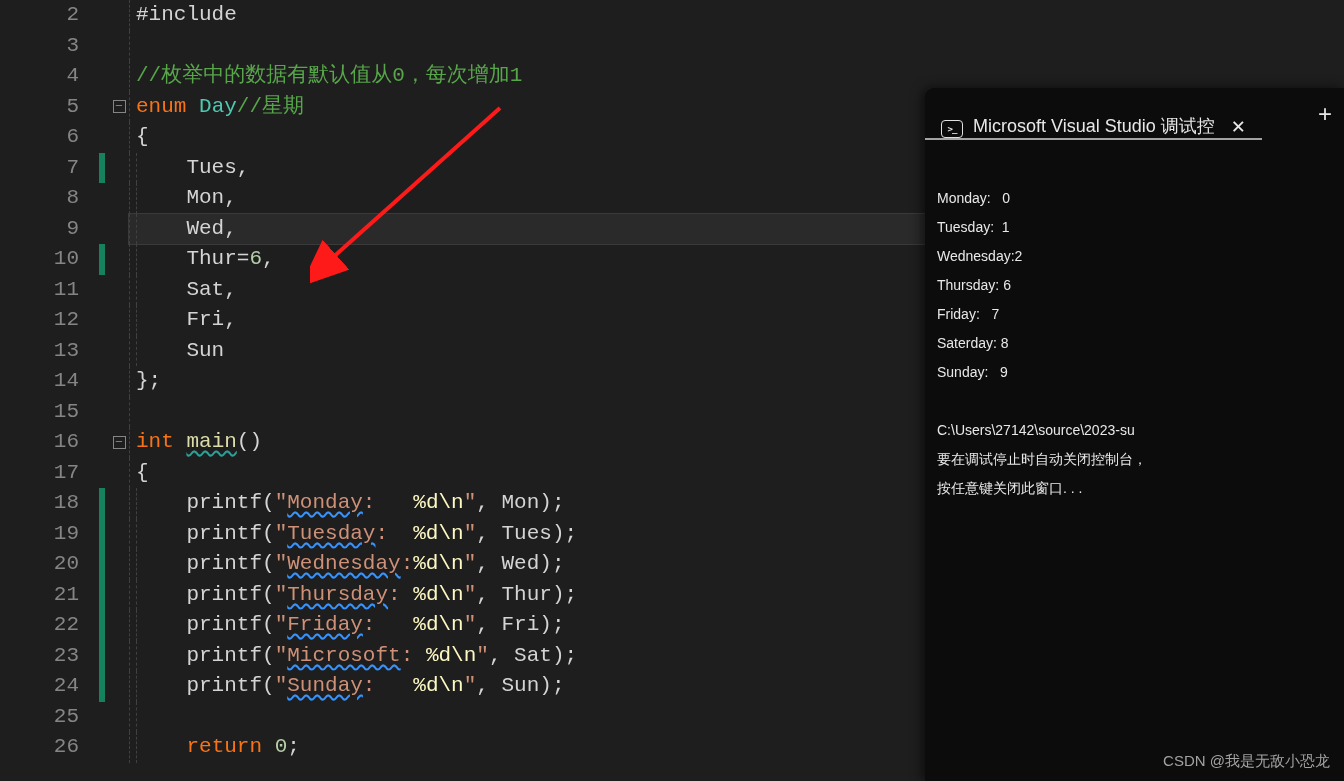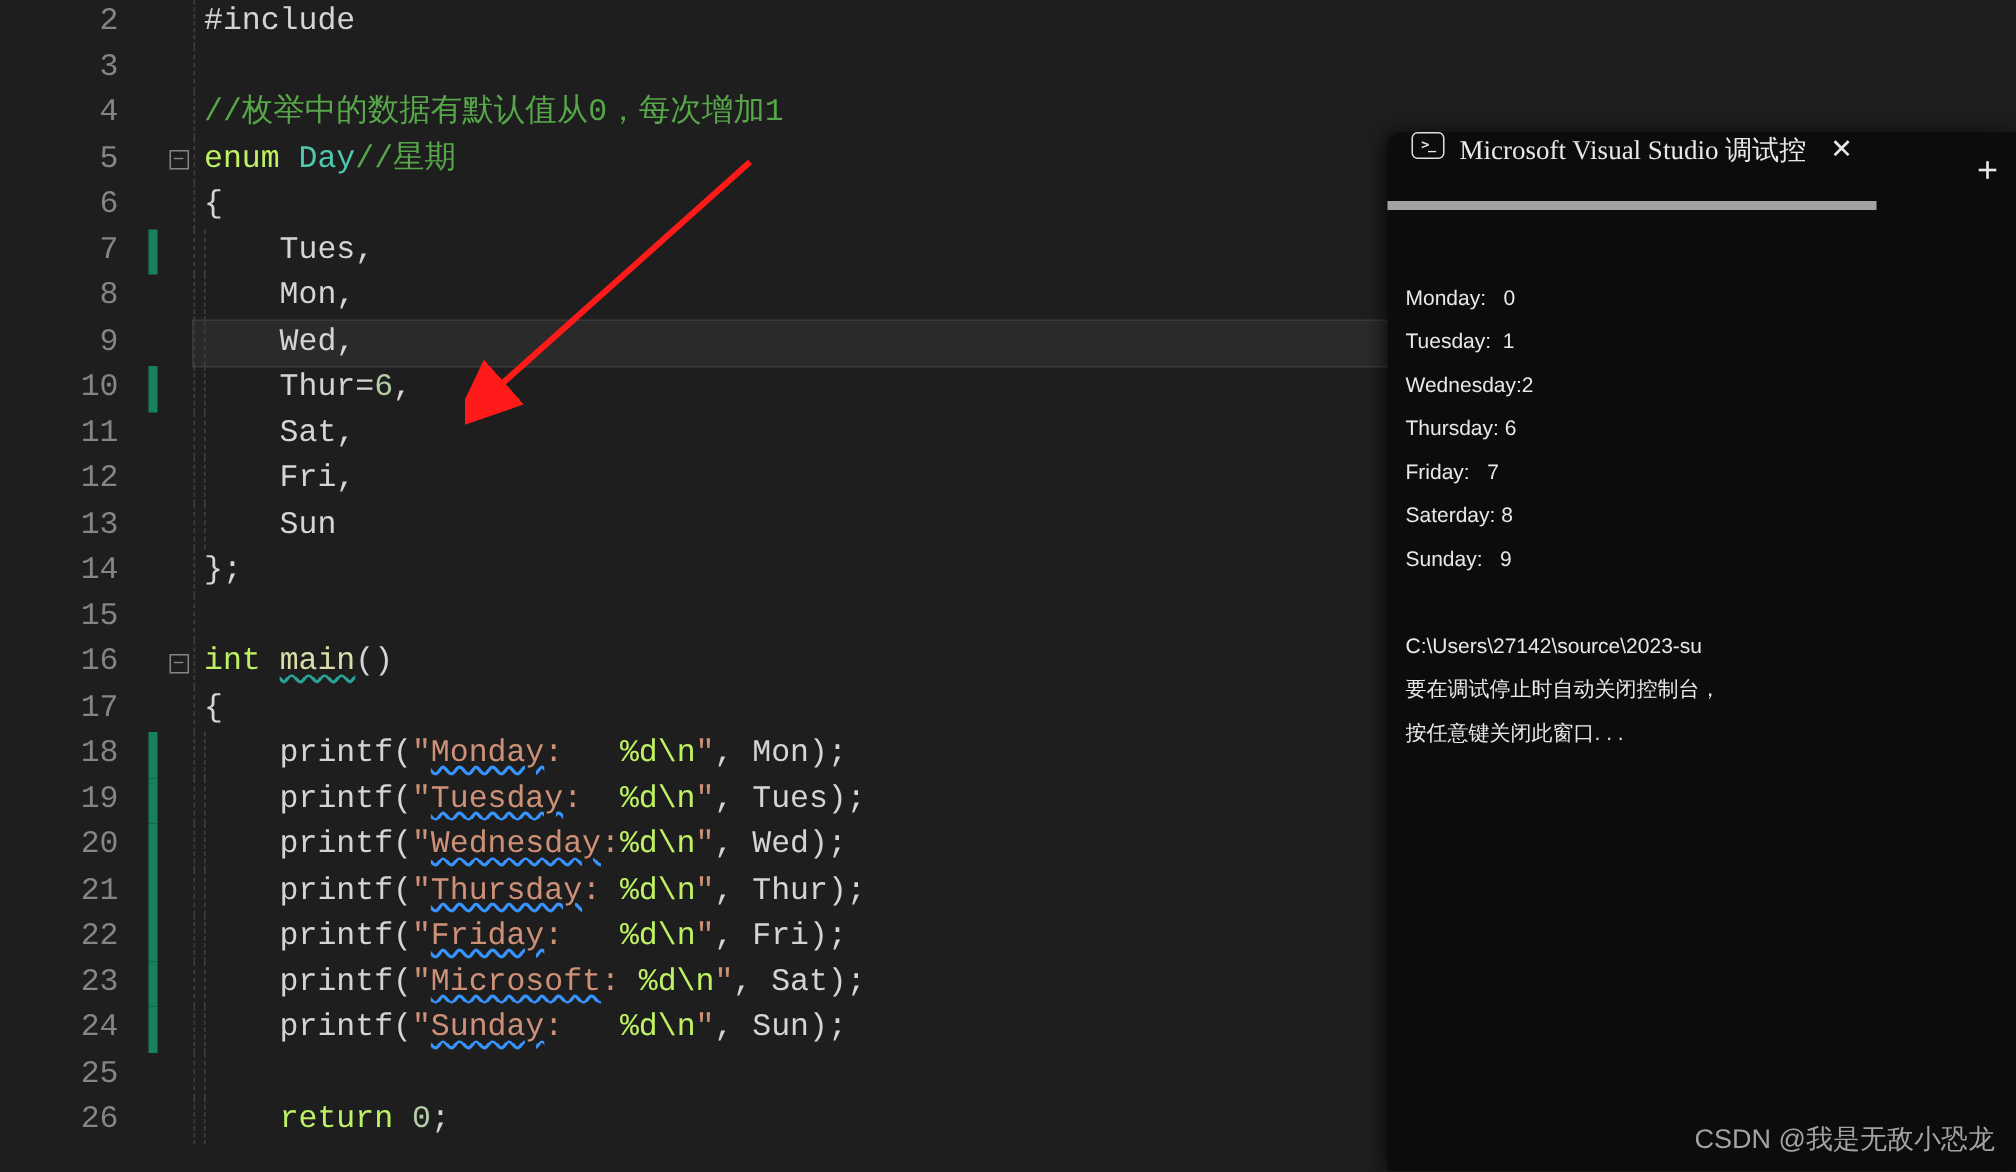--- a/index.html
+++ b/index.html
@@ -86,27 +86,27 @@
     position: absolute;
     top: 0;
     bottom: 0;
     width: 1px;
     border-left: 1px dashed #404040;
   }
   .highlight-line {
     background: #2a2a2a;
     outline: 1px solid #3a3a3a;
   }
-  .kw-blue   { color: #bef264; }
+  .kw-blue   { color: #f97316; }
   .kw-green  { color: #4ec9b0; }
   .comment   { color: #57a64a; }
   .string    { color: #ce9178; }
   .number    { color: #b5cea8; }
   .func      { color: #dcdcaa; }
-  .escape    { color: #bef264; }
+  .escape    { color: #fef9c3; }
   .wavy-blue { text-decoration: wavy underline #3794ff; text-underline-offset: 3px;}
   .wavy-teal { text-decoration: wavy underline #2aa198; text-underline-offset: 3px;}
 
   
   .terminal {
     position: absolute;
     top: 88px;
     left: 925px;
     right: 0;
     bottom: 0;
@@ -118,28 +118,28 @@
   }
   .term-tabs {
     height: 52px;
     display: flex;
     align-items: center;
     background: #0c0c0c;
     border-top-left-radius: 10px;
   }
   .term-tab {
     display: flex;
-    align-items: flex-start;
+    align-items: flex-end;
     gap: 10px;
     padding: 0 16px;
     height: 100%;
     color: #e8e8e8;
-    font-family: Liberation Serif, serif;
+    font-family: Liberation Sans, sans-serif;
     font-size: 18px;
-    border-bottom: 6px solid #a3a3a3;
+    border-bottom: 2px solid #a3a3a3;
   }
   .term-tab .console-glyph {
     width: 22px;
     height: 18px;
     border: 1.8px solid #e0e0e0;
     border-radius: 4px;
     display: flex;
     align-items: center;
     justify-content: center;
   }
@@ -177,21 +177,21 @@
     top: 100px;
     left: 310px;
     pointer-events: none;
   }
   .watermark {
     position: absolute;
     right: 14px;
     bottom: 10px;
     color: #a2a2a2;
     font-family: Arial, sans-serif;
-    font-size: 18px;
+    font-size: 15px;
   }
 </style>
 </head>
 <body>
 
 <div class="editor">
   <div class="margin-left"></div>
   <div class="gutter" id="gutter">
       <div class="line-number">2</div>
       <div class="line-number">3</div>

